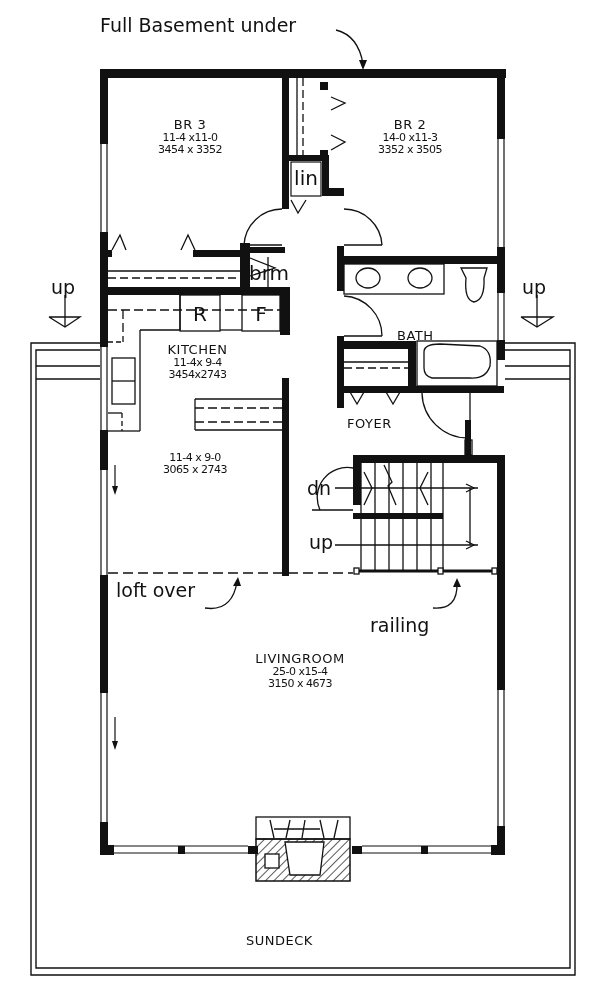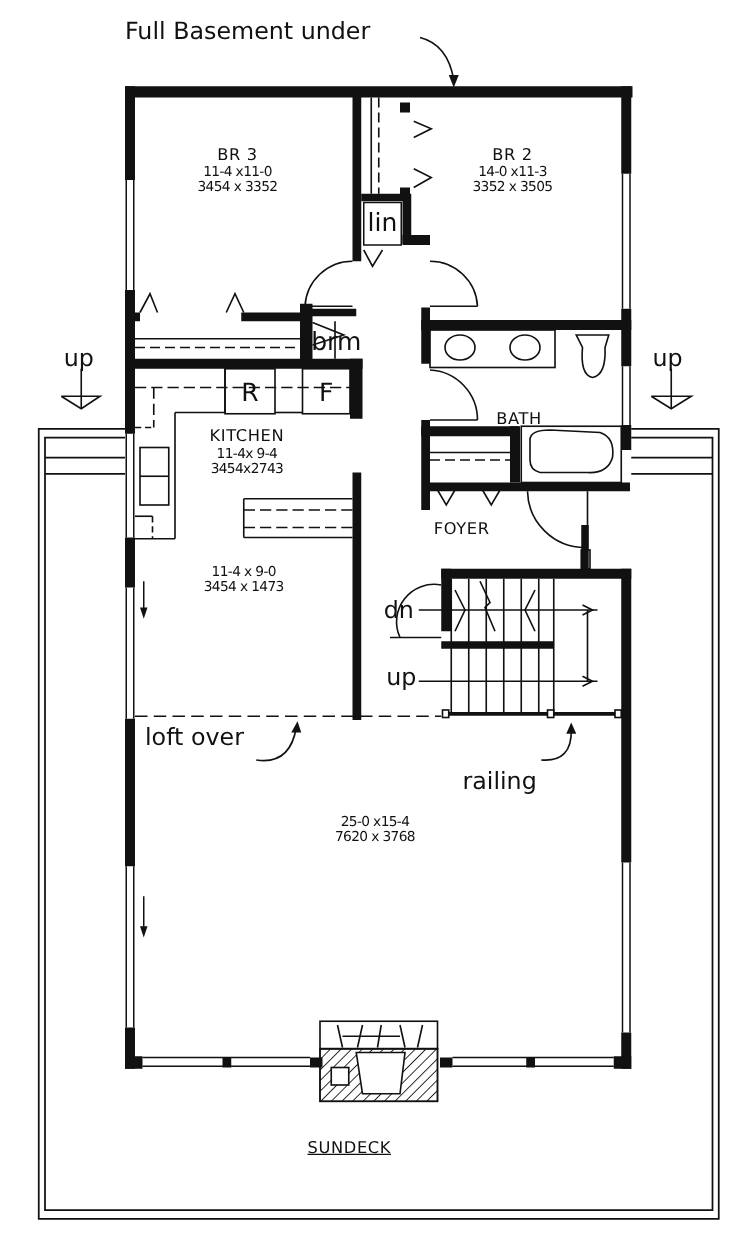--- a/index.html
+++ b/index.html
@@ -255,31 +255,32 @@
 <div class="lbl small" style="left:242px; top:304px; width:38px;">F</div>
 
 <div class="lbl" style="left:135px; top:343px; width:125px;">
   <div class="room-name">KITCHEN</div>
   <div class="room-dim">11-4x 9-4</div>
   <div class="room-dim">3454x2743</div>
 </div>
 
 <div class="lbl" style="left:125px; top:452px; width:140px;">
   <div class="room-dim">11-4 x 9-0</div>
-  <div class="room-dim">3454 x 1473</div>
+  <div class="room-dim">3065 x 2743</div>
 </div>
 
 <div class="lbl room-name" style="left:397px; top:329px;">BATH</div>
 <div class="lbl room-name" style="left:347px; top:417px;text-align:center;">FOYER</div>
 
 <div class="lbl note" style="left:307px; top:478px;">dn</div>
 <div class="lbl note" style="left:309px; top:532px;">up</div>
 <div class="lbl note" style="left:51px; top:277px;">up</div>
 <div class="lbl note" style="left:522px; top:277px;">up</div>
 <div class="lbl note" style="left:116px; top:580px;">loft over</div>
 <div class="lbl note" style="left:370px; top:579px;margin-top:36px;">railing</div>
 
 <div class="lbl" style="left:225px; top:652px; width:150px;">
+  <div class="room-name">LIVINGROOM</div>
   <div class="room-dim">25-0 x15-4</div>
-  <div class="room-dim">7620 x 3768</div>
-</div>
-
-<div class="lbl room-name" style="left:246px; top:912px;text-decoration:underline;">SUNDECK</div>
+  <div class="room-dim">3150 x 4673</div>
+</div>
+
+<div class="lbl room-name" style="left:246px; top:934px;">SUNDECK</div>
 
 </body></html>

